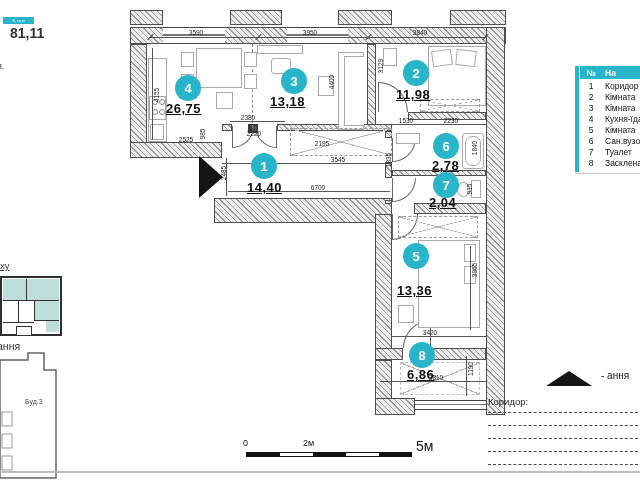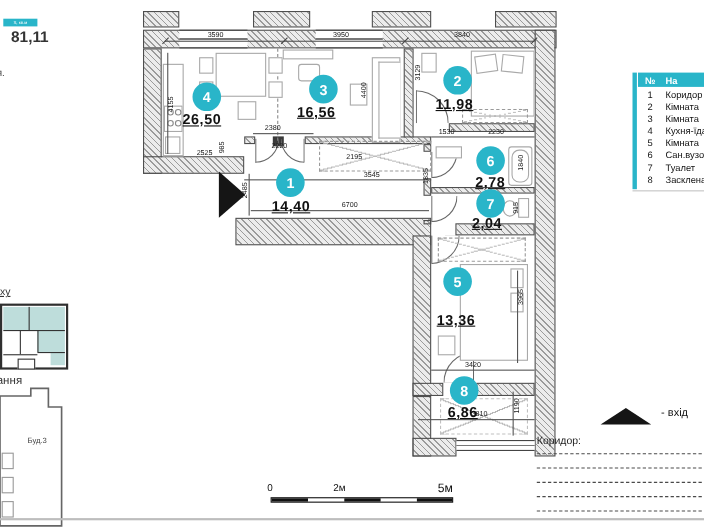--- a/index.html
+++ b/index.html
@@ -197,23 +197,23 @@
     <span class="dimv" style="left:474px;top:270px;">3965</span>
     <span class="dim" style="left:430px;top:332px;">3420</span>
     <span class="dim" style="left:436px;top:377px;">3810</span>
     <span class="dimv" style="left:470px;top:369px;">1190</span>
 
     <div class="circ" style="left:251px;top:153px;">1</div>
     <div class="area" style="left:247px;top:180px;">14,40</div>
     <div class="circ" style="left:403px;top:60px;">2</div>
     <div class="area" style="left:396px;top:87px;">11,98</div>
     <div class="circ" style="left:281px;top:68px;">3</div>
-    <div class="area" style="left:270px;top:94px;">16,56</div>
+    <div class="area" style="left:270px;top:94px;">13,18</div>
     <div class="circ" style="left:175px;top:75px;">4</div>
-    <div class="area" style="left:166px;top:101px;">26,50</div>
+    <div class="area" style="left:166px;top:101px;">26,75</div>
     <div class="circ" style="left:403px;top:243px;">5</div>
     <div class="area" style="left:397px;top:270px;margin-top:13px;">13,36</div>
     <div class="circ" style="left:433px;top:133px;">6</div>
     <div class="area" style="left:432px;top:158px;">2,78</div>
     <div class="circ" style="left:433px;top:172px;">7</div>
     <div class="area" style="left:429px;top:195px;">2,04</div>
     <div class="circ" style="left:409px;top:342px;">8</div>
     <div class="area" style="left:407px;top:367px;">6,86</div>
   </div>
 
@@ -252,32 +252,32 @@
     </div>
   <div class="trow" style="top:157px;">
     <span class="tn">8</span>
     <span class="tname">Засклена</span>
     </div>
   <div class="abs" style="left:575px;top:173px;width:65px;height:1px;background:#c4c4c4;"></div>
 
   <svg class="abs" style="left:544px;top:368px;" width="52" height="19" viewBox="0 0 52 19">
     <polygon points="2,18 25,3 48,18" fill="#151515"></polygon>
   </svg>
-  <div class="abs" style="left:601px;top:370px;font-size:10px;white-space:nowrap;">- вхід</div>
+  <div class="abs" style="left:601px;top:370px;font-size:10px;white-space:nowrap;">- ання</div>
 
   <div class="abs" style="left:488px;top:396px;font-size:9.5px;color:#222;">Коридор:</div>
   <div class="noteline" style="left:488px;top:412px;"></div>
   <div class="noteline" style="left:488px;top:425px;"></div>
   <div class="noteline" style="left:488px;top:438px;"></div>
   <div class="noteline" style="left:488px;top:451px;"></div>
   <div class="noteline" style="left:488px;top:464px;"></div>
 
   <div class="abs" style="left:243px;top:438px;font-size:9px;">0</div>
   <div class="abs" style="left:303px;top:438px;font-size:9px;">2м</div>
-  <div class="abs" style="left:398px;top:438px;font-size:11px;">5м</div>
+  <div class="abs" style="left:416px;top:438px;font-size:14px;">5м</div>
   <div class="abs" style="left:246px;top:452px;width:166px;height:5px;border:1px solid #111;box-sizing:border-box;background:#fff;">
     <div class="abs" style="left:0;top:0;width:33px;height:100%;background:#111;"></div>
     <div class="abs" style="left:66px;top:0;width:33px;height:100%;background:#111;"></div>
     <div class="abs" style="left:132px;top:0;width:32px;height:100%;background:#111;"></div>
   </div>
 
   <div class="abs" style="left:0px;top:471px;width:640px;height:2px;background:#bdbdbd;"></div>
 
 </div>
 

